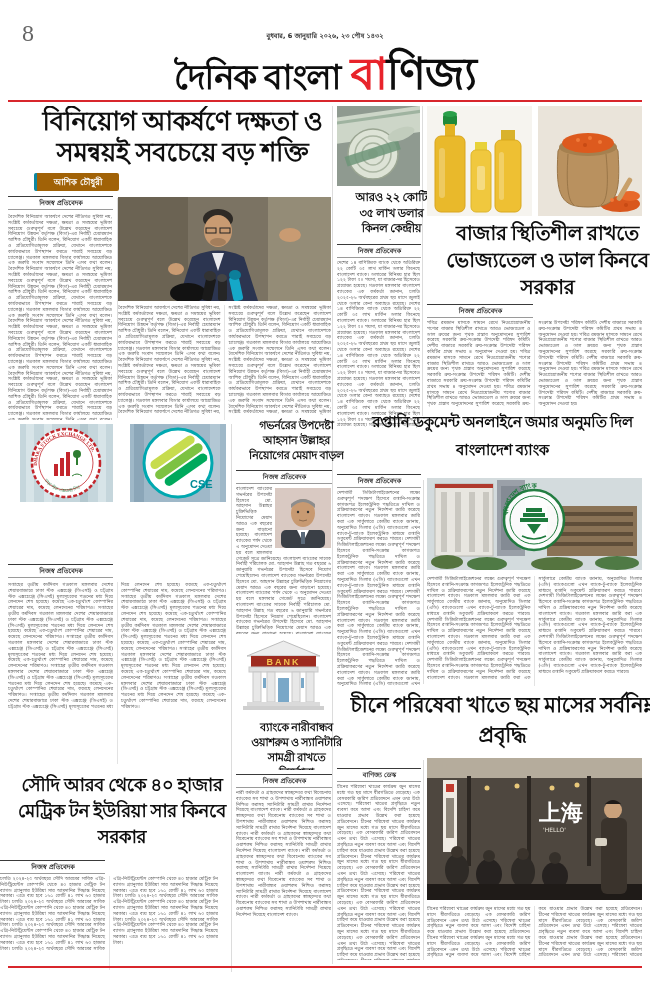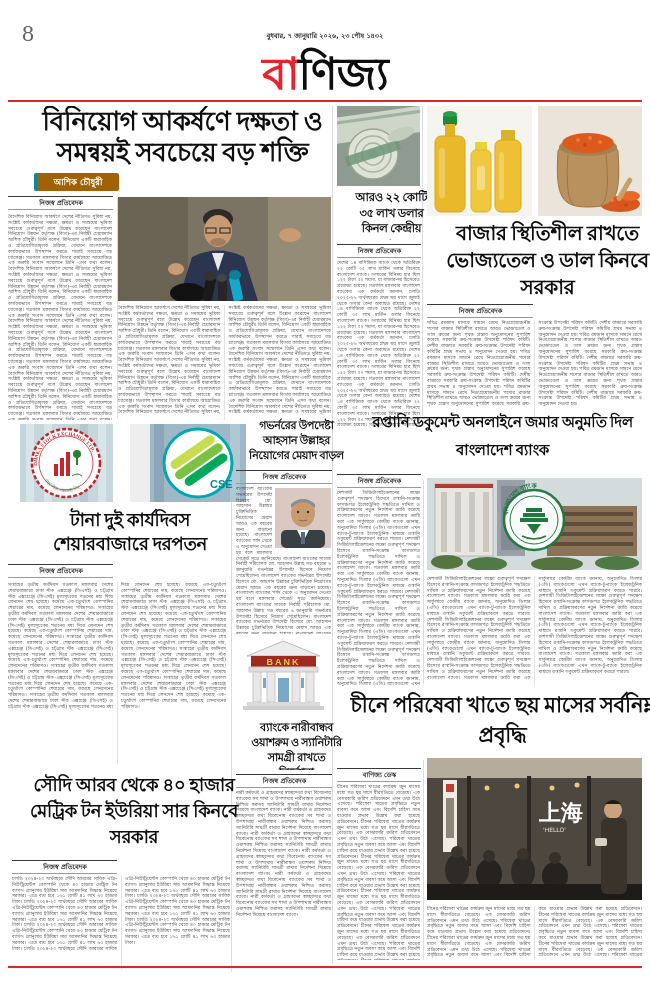--- a/index.html
+++ b/index.html
@@ -27,22 +27,23 @@
   .mast-red{color:#e8232b;}
   svg{display:block;}
   .photo-frame{overflow:hidden;background:#eee;}
 </style>
 </head>
 <body>
 
 <div id="page">
 
   <div class="abs pageno" style="left:22px;top:20px;">8</div>
-  <div class="abs dateline" style="left:0;top:31px;width:650px;">বুধবার, ৭ জানুয়ারি ২০২৬, ২৩ পৌষ ১৪৩২</div>
+  <div class="abs dateline" style="left:0;top:31px;width:650px;">বুধবার, 6 জানুয়ারি ২০২৬, ২৩ পৌষ ১৪৩২</div>
   <div class="abs masthead" style="left:0;top:40px;width:650px;height:58px;">
+    <span class="mast-prefix">দৈনিক বাংলা</span>
     <span class="mast-logo"><span class="mast-red">বা</span><span>ণিজ্য</span></span>
   </div>
   <div class="abs rule-red" style="left:8px;top:100px;width:634px;"></div>
 
   <div class="abs vline" style="left:332px;top:106px;height:858px;"></div>
   <div class="abs vline" style="left:422px;top:106px;height:310px;"></div>
   <div class="abs vline" style="left:231px;top:424px;height:548px;"></div>
   <div class="abs vline" style="left:423px;top:480px;height:204px;"></div>
   <div class="abs vline" style="left:423px;top:760px;height:200px;"></div>
   <div class="abs vline" style="left:117px;top:198px;height:220px;"></div>
@@ -155,35 +156,34 @@
         <text font-size="5" fill="#c3262c" font-weight="bold"><textPath href="#dsearcT" startOffset="6%">DHAKA STOCK EXCHANGE LTD.</textPath></text>
         <text font-size="4.5" fill="#1d7a3c"><textPath href="#dsearcB" startOffset="8%">ঢাকা স্টক এক্সচেঞ্জ লিঃ</textPath></text>
         <rect x="34" y="40" width="4" height="12" fill="#c3262c"></rect>
         <rect x="40" y="34" width="4" height="18" fill="#c3262c"></rect>
         <rect x="46" y="28" width="4" height="24" fill="#c3262c"></rect>
         <circle cx="57" cy="30" r="4" fill="#2e7d32"></circle>
           <rect x="56" y="33" width="2" height="8" fill="#2e7d32"></rect>
         <path d="M52,52 Q57,48 62,52" stroke="#2e7d32" fill="none"></path>
       </svg>
     </div>
-    <div class="abs photo-frame" style="left:122px;top:0;width:96px;height:78px;padding-left:20px;">
+    <div class="abs photo-frame" style="left:122px;top:0;width:96px;height:78px;">
       <svg width="96" height="78" viewBox="0 0 96 78">
         <rect width="96" height="78" fill="#9fb8c8"></rect>
         <rect x="4" y="0" width="10" height="78" fill="#8ba6b8"></rect>
           <rect x="80" y="0" width="10" height="78" fill="#b2c7d4"></rect>
         <circle cx="48" cy="39" r="34" fill="#ffffff" stroke="#00a8b0" stroke-width="3"></circle>
         <g transform="rotate(-35 48 36)">
           <rect x="22" y="22" width="52" height="9" rx="4.5" fill="#c7dc4e"></rect>
           <rect x="20" y="33" width="56" height="9" rx="4.5" fill="#7cc242"></rect>
           <rect x="24" y="44" width="50" height="9" rx="4.5" fill="#00a95c"></rect>
         </g>
         <text x="60" y="64" font-size="11" font-weight="bold" fill="#008a96" font-family="Liberation Sans,sans-serif">CSE</text>
       </svg>
     </div>
-    <div class="abs headline" style="left:0;top:84px;width:218px;height:52px;font-size:18px;line-height:24px;">টানা দুই কার্যদিবস শেয়ারবাজারে দরপতন</div>
     <div class="abs byline" style="left:0;top:140px;width:104px;">নিজস্ব প্রতিবেদক</div>
     <div class="abs body-text cols2" style="left:0;top:158px;width:218px;height:182px;">সপ্তাহের তৃতীয় কর্মদিবস গতকাল মঙ্গলবার দেশের শেয়ারবাজারে ঢাকা স্টক এক্সচেঞ্জ (ডিএসই) ও চট্টগ্রাম স্টক এক্সচেঞ্জে (সিএসই) মূল্যসূচকের পতনের মধ্য দিয়ে লেনদেন শেষ হয়েছে। কমেছে এক-চতুর্থাংশ কোম্পানির শেয়ারের দাম, কমেছে লেনদেনের পরিমাণও। সপ্তাহের তৃতীয় কর্মদিবস গতকাল মঙ্গলবার দেশের শেয়ারবাজারে ঢাকা স্টক এক্সচেঞ্জ (ডিএসই) ও চট্টগ্রাম স্টক এক্সচেঞ্জে (সিএসই) মূল্যসূচকের পতনের মধ্য দিয়ে লেনদেন শেষ হয়েছে। কমেছে এক-চতুর্থাংশ কোম্পানির শেয়ারের দাম, কমেছে লেনদেনের পরিমাণও। সপ্তাহের তৃতীয় কর্মদিবস গতকাল মঙ্গলবার দেশের শেয়ারবাজারে ঢাকা স্টক এক্সচেঞ্জ (ডিএসই) ও চট্টগ্রাম স্টক এক্সচেঞ্জে (সিএসই) মূল্যসূচকের পতনের মধ্য দিয়ে লেনদেন শেষ হয়েছে। কমেছে এক-চতুর্থাংশ কোম্পানির শেয়ারের দাম, কমেছে লেনদেনের পরিমাণও। সপ্তাহের তৃতীয় কর্মদিবস গতকাল মঙ্গলবার দেশের শেয়ারবাজারে ঢাকা স্টক এক্সচেঞ্জ (ডিএসই) ও চট্টগ্রাম স্টক এক্সচেঞ্জে (সিএসই) মূল্যসূচকের পতনের মধ্য দিয়ে লেনদেন শেষ হয়েছে। কমেছে এক-চতুর্থাংশ কোম্পানির শেয়ারের দাম, কমেছে লেনদেনের পরিমাণও। সপ্তাহের তৃতীয় কর্মদিবস গতকাল মঙ্গলবার দেশের শেয়ারবাজারে ঢাকা স্টক এক্সচেঞ্জ (ডিএসই) ও চট্টগ্রাম স্টক এক্সচেঞ্জে (সিএসই) মূল্যসূচকের পতনের মধ্য দিয়ে লেনদেন শেষ হয়েছে। কমেছে এক-চতুর্থাংশ কোম্পানির শেয়ারের দাম, কমেছে লেনদেনের পরিমাণও। সপ্তাহের তৃতীয় কর্মদিবস গতকাল মঙ্গলবার দেশের শেয়ারবাজারে ঢাকা স্টক এক্সচেঞ্জ (ডিএসই) ও চট্টগ্রাম স্টক এক্সচেঞ্জে (সিএসই) মূল্যসূচকের পতনের মধ্য দিয়ে লেনদেন শেষ হয়েছে। কমেছে এক-চতুর্থাংশ কোম্পানির শেয়ারের দাম, কমেছে লেনদেনের পরিমাণও। সপ্তাহের তৃতীয় কর্মদিবস গতকাল মঙ্গলবার দেশের শেয়ারবাজারে ঢাকা স্টক এক্সচেঞ্জ (ডিএসই) ও চট্টগ্রাম স্টক এক্সচেঞ্জে (সিএসই) মূল্যসূচকের পতনের মধ্য দিয়ে লেনদেন শেষ হয়েছে। কমেছে এক-চতুর্থাংশ কোম্পানির শেয়ারের দাম, কমেছে লেনদেনের পরিমাণও। সপ্তাহের তৃতীয় কর্মদিবস গতকাল মঙ্গলবার দেশের শেয়ারবাজারে ঢাকা স্টক এক্সচেঞ্জ (ডিএসই) ও চট্টগ্রাম স্টক এক্সচেঞ্জে (সিএসই) মূল্যসূচকের পতনের মধ্য দিয়ে লেনদেন শেষ হয়েছে। কমেছে এক-চতুর্থাংশ কোম্পানির শেয়ারের দাম, কমেছে লেনদেনের পরিমাণও। সপ্তাহের তৃতীয় কর্মদিবস গতকাল মঙ্গলবার দেশের শেয়ারবাজারে ঢাকা স্টক এক্সচেঞ্জ (ডিএসই) ও চট্টগ্রাম স্টক এক্সচেঞ্জে (সিএসই) মূল্যসূচকের পতনের মধ্য দিয়ে লেনদেন শেষ হয়েছে। কমেছে এক-চতুর্থাংশ কোম্পানির শেয়ারের দাম, কমেছে লেনদেনের পরিমাণও।</div>
   </div>
 
   <div class="abs" style="left:236px;top:416px;width:95px;height:551px;">
     <div class="abs headline" style="left:0;top:2px;width:95px;height:48px;font-size:11px;line-height:15px;">গভর্নরের উপদেষ্টা আহসান উল্লাহর নিয়োগের মেয়াদ বাড়ল</div>
     <div class="abs byline" style="left:0;top:54px;width:95px;">নিজস্ব প্রতিবেদক</div>
     <div class="abs body-text" style="left:0;top:70px;width:95px;height:148px;">
       <span style="float:right;margin:2px 0 2px 3px;">
         <svg width="56" height="60" viewBox="0 0 56 60">
@@ -256,21 +256,21 @@
         <rect x="99" y="30" width="16" height="4" fill="#1d7a3c"></rect>
         <rect x="96" y="35" width="22" height="4" fill="#1d7a3c"></rect>
         <rect x="93" y="40" width="28" height="4" fill="#1d7a3c"></rect>
         <polygon points="100,46 114,46 107,56" fill="#1d7a3c"></polygon>
         <path d="M95,58 Q107,64 119,58" stroke="#1d7a3c" fill="none" stroke-width="1.5"></path>
       </svg>
     </div>
     <div class="abs body-text cols2" style="left:90px;top:168px;width:215px;height:110px;">দেশগামী ডিজিটালাইজেশনের লক্ষ্যে গুরুত্বপূর্ণ পদক্ষেপ হিসেবে রপ্তানি-সংক্রান্ত কাগজপত্র ইলেকট্রনিক পদ্ধতিতে দাখিল ও প্রক্রিয়াকরণের নতুন নির্দেশনা জারি করেছে বাংলাদেশ ব্যাংক। গতকাল মঙ্গলবার জারি করা এক সার্কুলারে কেন্দ্রীয় ব্যাংক জানায়, অনুমোদিত ডিলার (এডি) ব্যাংকগুলো এখন ব্যাংক-টু-ব্যাংক ইলেকট্রনিক মাধ্যমে রপ্তানি ডকুমেন্ট প্রক্রিয়াকরণ করতে পারবে। দেশগামী ডিজিটালাইজেশনের লক্ষ্যে গুরুত্বপূর্ণ পদক্ষেপ হিসেবে রপ্তানি-সংক্রান্ত কাগজপত্র ইলেকট্রনিক পদ্ধতিতে দাখিল ও প্রক্রিয়াকরণের নতুন নির্দেশনা জারি করেছে বাংলাদেশ ব্যাংক। গতকাল মঙ্গলবার জারি করা এক সার্কুলারে কেন্দ্রীয় ব্যাংক জানায়, অনুমোদিত ডিলার (এডি) ব্যাংকগুলো এখন ব্যাংক-টু-ব্যাংক ইলেকট্রনিক মাধ্যমে রপ্তানি ডকুমেন্ট প্রক্রিয়াকরণ করতে পারবে। দেশগামী ডিজিটালাইজেশনের লক্ষ্যে গুরুত্বপূর্ণ পদক্ষেপ হিসেবে রপ্তানি-সংক্রান্ত কাগজপত্র ইলেকট্রনিক পদ্ধতিতে দাখিল ও প্রক্রিয়াকরণের নতুন নির্দেশনা জারি করেছে বাংলাদেশ ব্যাংক। গতকাল মঙ্গলবার জারি করা এক সার্কুলারে কেন্দ্রীয় ব্যাংক জানায়, অনুমোদিত ডিলার (এডি) ব্যাংকগুলো এখন ব্যাংক-টু-ব্যাংক ইলেকট্রনিক মাধ্যমে রপ্তানি ডকুমেন্ট প্রক্রিয়াকরণ করতে পারবে। দেশগামী ডিজিটালাইজেশনের লক্ষ্যে গুরুত্বপূর্ণ পদক্ষেপ হিসেবে রপ্তানি-সংক্রান্ত কাগজপত্র ইলেকট্রনিক পদ্ধতিতে দাখিল ও প্রক্রিয়াকরণের নতুন নির্দেশনা জারি করেছে বাংলাদেশ ব্যাংক। গতকাল মঙ্গলবার জারি করা এক সার্কুলারে কেন্দ্রীয় ব্যাংক জানায়, অনুমোদিত ডিলার (এডি) ব্যাংকগুলো এখন ব্যাংক-টু-ব্যাংক ইলেকট্রনিক মাধ্যমে রপ্তানি ডকুমেন্ট প্রক্রিয়াকরণ করতে পারবে। দেশগামী ডিজিটালাইজেশনের লক্ষ্যে গুরুত্বপূর্ণ পদক্ষেপ হিসেবে রপ্তানি-সংক্রান্ত কাগজপত্র ইলেকট্রনিক পদ্ধতিতে দাখিল ও প্রক্রিয়াকরণের নতুন নির্দেশনা জারি করেছে বাংলাদেশ ব্যাংক। গতকাল মঙ্গলবার জারি করা এক সার্কুলারে কেন্দ্রীয় ব্যাংক জানায়, অনুমোদিত ডিলার (এডি) ব্যাংকগুলো এখন ব্যাংক-টু-ব্যাংক ইলেকট্রনিক মাধ্যমে রপ্তানি ডকুমেন্ট প্রক্রিয়াকরণ করতে পারবে।</div>
   </div>
 
-  <div class="abs" style="left:12px;top:772px;width:218px;height:200px;">
+  <div class="abs" style="left:0;top:772px;width:218px;height:200px;">
     <div class="abs headline" style="left:0;top:0;width:218px;height:84px;font-size:18px;line-height:26px;">সৌদি আরব থেকে ৪০ হাজার মেট্রিক টন ইউরিয়া সার কিনবে সরকার</div>
     <div class="abs byline" style="left:0;top:88px;width:104px;">নিজস্ব প্রতিবেদক</div>
     <div class="abs body-text cols2" style="left:0;top:104px;width:218px;height:94px;">চলতি ২০২৪-২৫ অর্থবছরে সৌদি আরবের সাবিক এগ্রি-নিউট্রিয়েন্টস কোম্পানি থেকে ৪০ হাজার মেট্রিক টন ব্যাগড গ্র্যানুলার ইউরিয়া সার আমদানির সিদ্ধান্ত নিয়েছে সরকার। এতে ব্যয় হবে ১৬১ কোটি ৪১ লাখ ৬০ হাজার টাকা। চলতি ২০২৪-২৫ অর্থবছরে সৌদি আরবের সাবিক এগ্রি-নিউট্রিয়েন্টস কোম্পানি থেকে ৪০ হাজার মেট্রিক টন ব্যাগড গ্র্যানুলার ইউরিয়া সার আমদানির সিদ্ধান্ত নিয়েছে সরকার। এতে ব্যয় হবে ১৬১ কোটি ৪১ লাখ ৬০ হাজার টাকা। চলতি ২০২৪-২৫ অর্থবছরে সৌদি আরবের সাবিক এগ্রি-নিউট্রিয়েন্টস কোম্পানি থেকে ৪০ হাজার মেট্রিক টন ব্যাগড গ্র্যানুলার ইউরিয়া সার আমদানির সিদ্ধান্ত নিয়েছে সরকার। এতে ব্যয় হবে ১৬১ কোটি ৪১ লাখ ৬০ হাজার টাকা। চলতি ২০২৪-২৫ অর্থবছরে সৌদি আরবের সাবিক এগ্রি-নিউট্রিয়েন্টস কোম্পানি থেকে ৪০ হাজার মেট্রিক টন ব্যাগড গ্র্যানুলার ইউরিয়া সার আমদানির সিদ্ধান্ত নিয়েছে সরকার। এতে ব্যয় হবে ১৬১ কোটি ৪১ লাখ ৬০ হাজার টাকা। চলতি ২০২৪-২৫ অর্থবছরে সৌদি আরবের সাবিক এগ্রি-নিউট্রিয়েন্টস কোম্পানি থেকে ৪০ হাজার মেট্রিক টন ব্যাগড গ্র্যানুলার ইউরিয়া সার আমদানির সিদ্ধান্ত নিয়েছে সরকার। এতে ব্যয় হবে ১৬১ কোটি ৪১ লাখ ৬০ হাজার টাকা। চলতি ২০২৪-২৫ অর্থবছরে সৌদি আরবের সাবিক এগ্রি-নিউট্রিয়েন্টস কোম্পানি থেকে ৪০ হাজার মেট্রিক টন ব্যাগড গ্র্যানুলার ইউরিয়া সার আমদানির সিদ্ধান্ত নিয়েছে সরকার। এতে ব্যয় হবে ১৬১ কোটি ৪১ লাখ ৬০ হাজার টাকা।</div>
   </div>
 
   <div class="abs" style="left:337px;top:688px;width:305px;height:276px;">
     <div class="abs headline" style="left:0;top:2px;width:305px;height:74px;font-size:21px;line-height:30px;">চীনে পরিষেবা খাতে ছয় মাসের সর্বনিম্ন প্রবৃদ্ধি</div>
     <div class="abs byline" style="left:0;top:80px;width:83px;">বাণিজ্য ডেস্ক</div>
     <div class="abs body-text" style="left:0;top:96px;width:83px;height:176px;">চীনের পরিষেবা খাতের কার্যক্রম জুন মাসের মধ্যে গত ছয় মাসে ধীরগতিতে বেড়েছে। এক বেসরকারি জরিপ প্রতিবেদনে এমন তথ্য উঠে এসেছে। পরিষেবা খাতের প্রবৃদ্ধিতে নতুন ব্যবসা কমে আসা এবং বিদেশি চাহিদা কমে যাওয়ার প্রভাব উল্লেখ করা হয়েছে প্রতিবেদনে। চীনের পরিষেবা খাতের কার্যক্রম জুন মাসের মধ্যে গত ছয় মাসে ধীরগতিতে বেড়েছে। এক বেসরকারি জরিপ প্রতিবেদনে এমন তথ্য উঠে এসেছে। পরিষেবা খাতের প্রবৃদ্ধিতে নতুন ব্যবসা কমে আসা এবং বিদেশি চাহিদা কমে যাওয়ার প্রভাব উল্লেখ করা হয়েছে প্রতিবেদনে। চীনের পরিষেবা খাতের কার্যক্রম জুন মাসের মধ্যে গত ছয় মাসে ধীরগতিতে বেড়েছে। এক বেসরকারি জরিপ প্রতিবেদনে এমন তথ্য উঠে এসেছে। পরিষেবা খাতের প্রবৃদ্ধিতে নতুন ব্যবসা কমে আসা এবং বিদেশি চাহিদা কমে যাওয়ার প্রভাব উল্লেখ করা হয়েছে প্রতিবেদনে। চীনের পরিষেবা খাতের কার্যক্রম জুন মাসের মধ্যে গত ছয় মাসে ধীরগতিতে বেড়েছে। এক বেসরকারি জরিপ প্রতিবেদনে এমন তথ্য উঠে এসেছে। পরিষেবা খাতের প্রবৃদ্ধিতে নতুন ব্যবসা কমে আসা এবং বিদেশি চাহিদা কমে যাওয়ার প্রভাব উল্লেখ করা হয়েছে প্রতিবেদনে। চীনের পরিষেবা খাতের কার্যক্রম জুন মাসের মধ্যে গত ছয় মাসে ধীরগতিতে বেড়েছে। এক বেসরকারি জরিপ প্রতিবেদনে এমন তথ্য উঠে এসেছে। পরিষেবা খাতের প্রবৃদ্ধিতে নতুন ব্যবসা কমে আসা এবং বিদেশি চাহিদা কমে যাওয়ার প্রভাব উল্লেখ করা হয়েছে প্রতিবেদনে। চীনের পরিষেবা খাতের কার্যক্রম জুন মাসের মধ্যে গত ছয় মাসে ধীরগতিতে বেড়েছে। এক বেসরকারি জরিপ প্রতিবেদনে এমন তথ্য উঠে এসেছে। পরিষেবা খাতের প্রবৃদ্ধিতে নতুন ব্যবসা কমে আসা এবং বিদেশি চাহিদা কমে যাওয়ার প্রভাব উল্লেখ করা হয়েছে প্রতিবেদনে।</div>
     <div class="abs photo-frame" style="left:90px;top:70px;width:215px;height:142px;">

